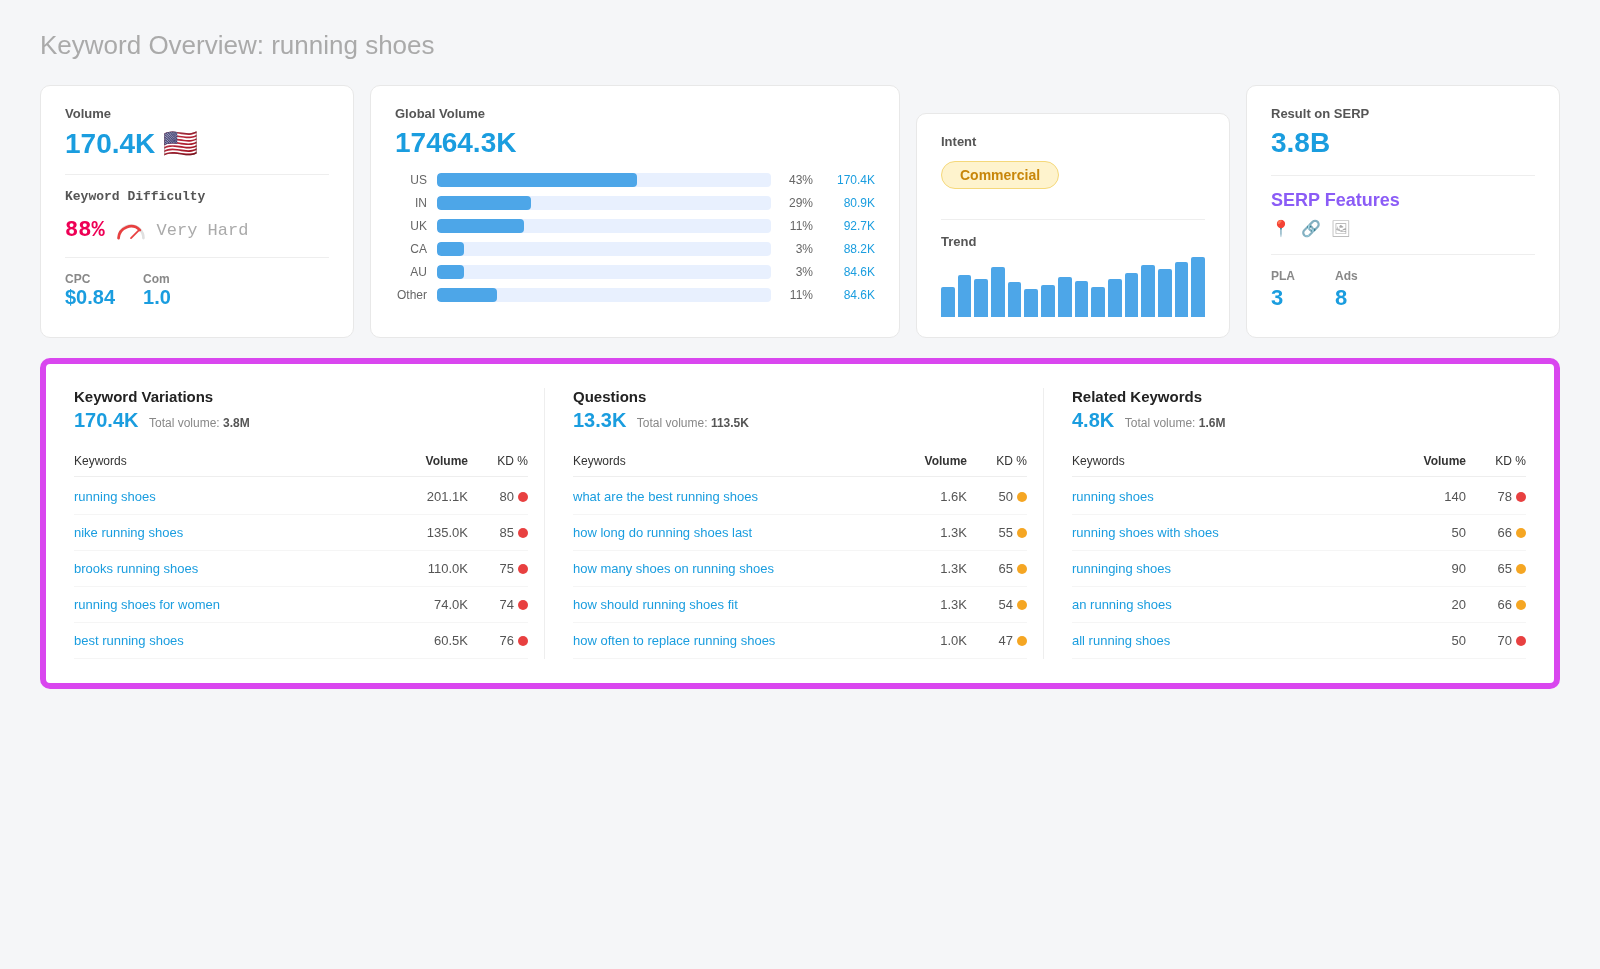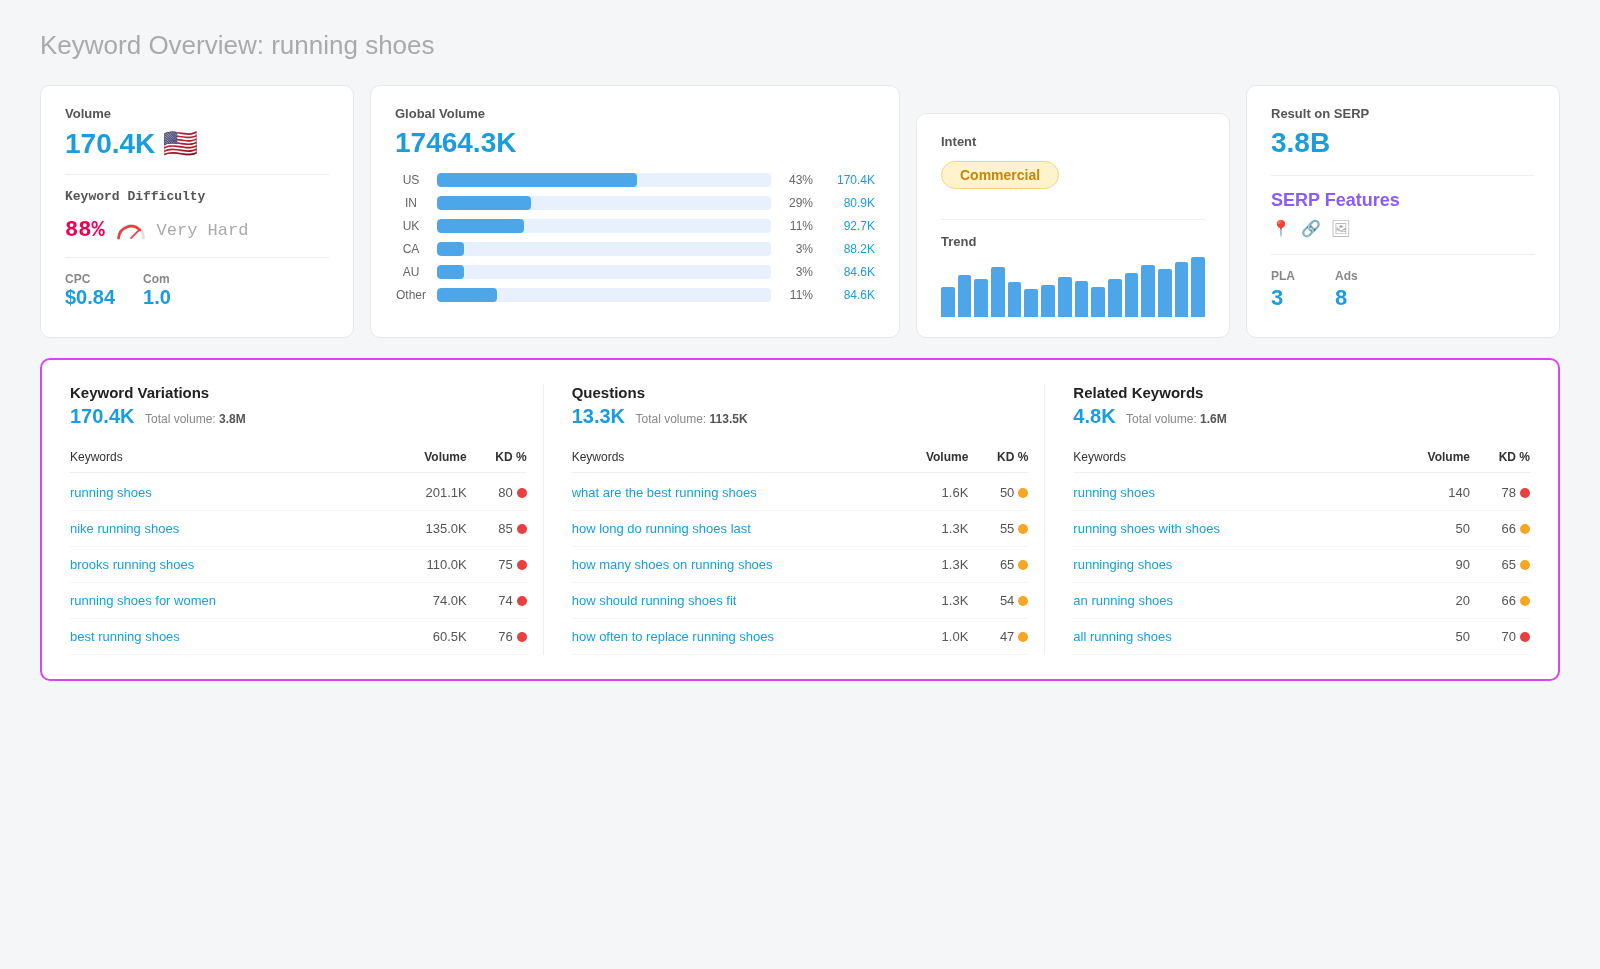--- a/index.html
+++ b/index.html
@@ -87,21 +87,21 @@
     .bar-row {
       display: flex;
       align-items: center;
       margin-bottom: 9px;
       gap: 10px;
     }
     .bar-country {
       width: 32px;
       font-size: 12px;
       color: #666;
-      text-align: center;
+      text-align: right;
     }
     .bar-track {
       flex: 1;
       background: #e8f0fe;
       border-radius: 4px;
       height: 14px;
       overflow: hidden;
     }
     .bar-fill {
       height: 100%;
@@ -179,21 +179,21 @@
       display: flex;
       gap: 40px;
       margin-top: 8px;
     }
     .pla-item .pla-label { font-size: 12px; color: #888; font-weight: 600; margin-bottom: 2px; }
     .pla-item .pla-val { font-size: 22px; font-weight: 700; color: #1a9ddf; }
 
     
     .bottom-card {
       background: #fff;
-      border: 2px solid #d946ef;
+      border: 6px solid #d946ef;
       border-radius: 10px;
       padding: 24px 28px;
       display: flex;
       gap: 8px;
     }
     .table-section {
       flex: 1;
     }
     .table-section + .table-section {
       border-left: 1px solid #eee;
@@ -223,21 +223,21 @@
     }
     .tbl-header {
       display: flex;
       align-items: center;
       padding: 8px 0;
       border-bottom: 1px solid #eee;
       margin-bottom: 2px;
     }
     .tbl-header .col-kw { flex: 1; font-size: 12px; font-weight: 400; color: #333; }
     .tbl-header .col-vol { width: 80px; text-align: right; font-size: 12px; font-weight: 700; color: #333; }
-    .tbl-header .col-kd { width: 60px; text-align: right; font-size: 12px; font-weight: 700; color: #333; }
+    .tbl-header .col-kd { width: 60px; text-align: right; font-size: 12px; font-weight: 400; color: #333; }
     .tbl-row {
       display: flex;
       align-items: center;
       padding: 10px 0;
       border-bottom: 1px solid #f5f5f5;
     }
     .tbl-row .col-kw {
       flex: 1;
       font-size: 13px;
       color: #1a9ddf;

